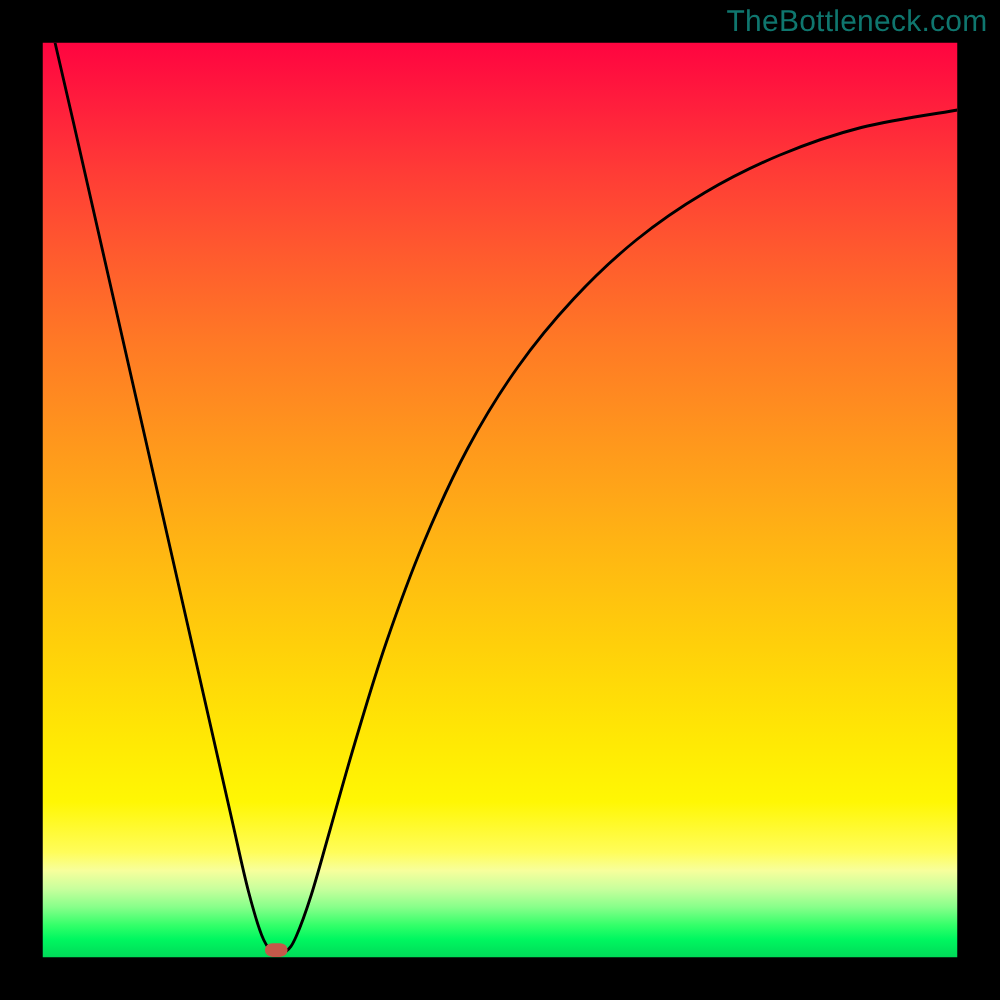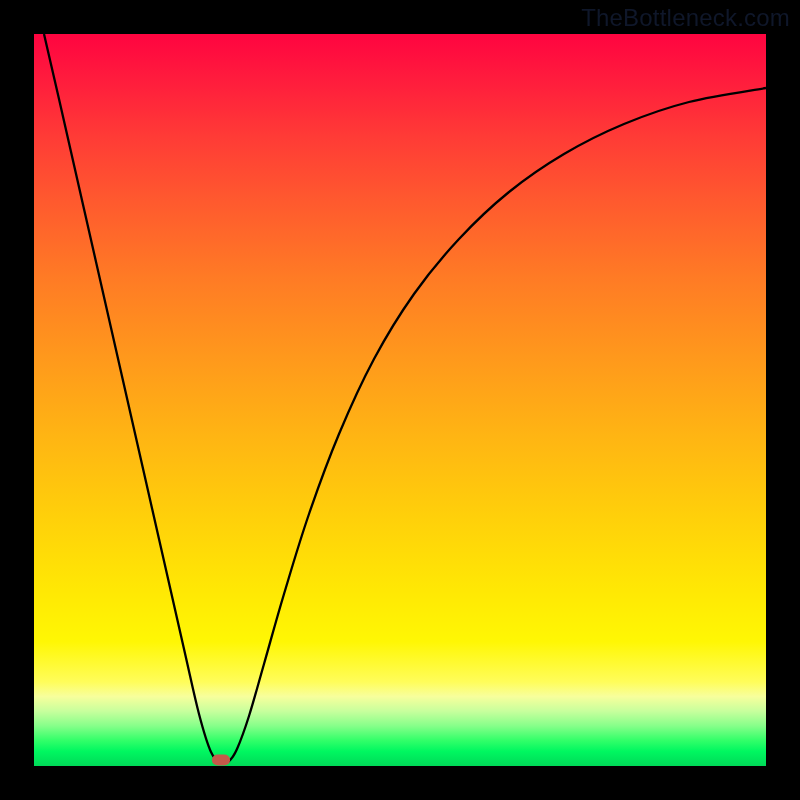--- a/index.html
+++ b/index.html
@@ -68,21 +68,21 @@
     height: 732px;
   }
   .watermark {
     position: absolute;
     top: 4px;
     right: 10px;
     font-family: Arial, Helvetica, sans-serif;
     font-size: 24px;
     font-weight: 500;
     letter-spacing: 0.2px;
-    color: #0f172a;
+    color: #0f766e;
   }
   
   .marker-dot {
     position: absolute;
     width: 18px;
     height: 11px;
     border-radius: 6px / 5px;
     background: #c4594a;
     transform: translate(-50%, -50%);
   }

